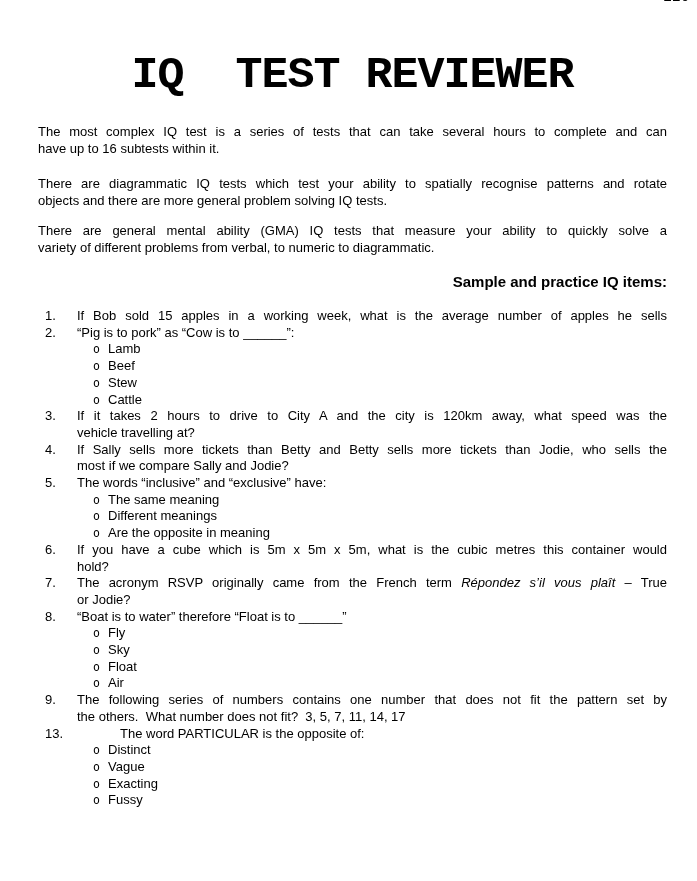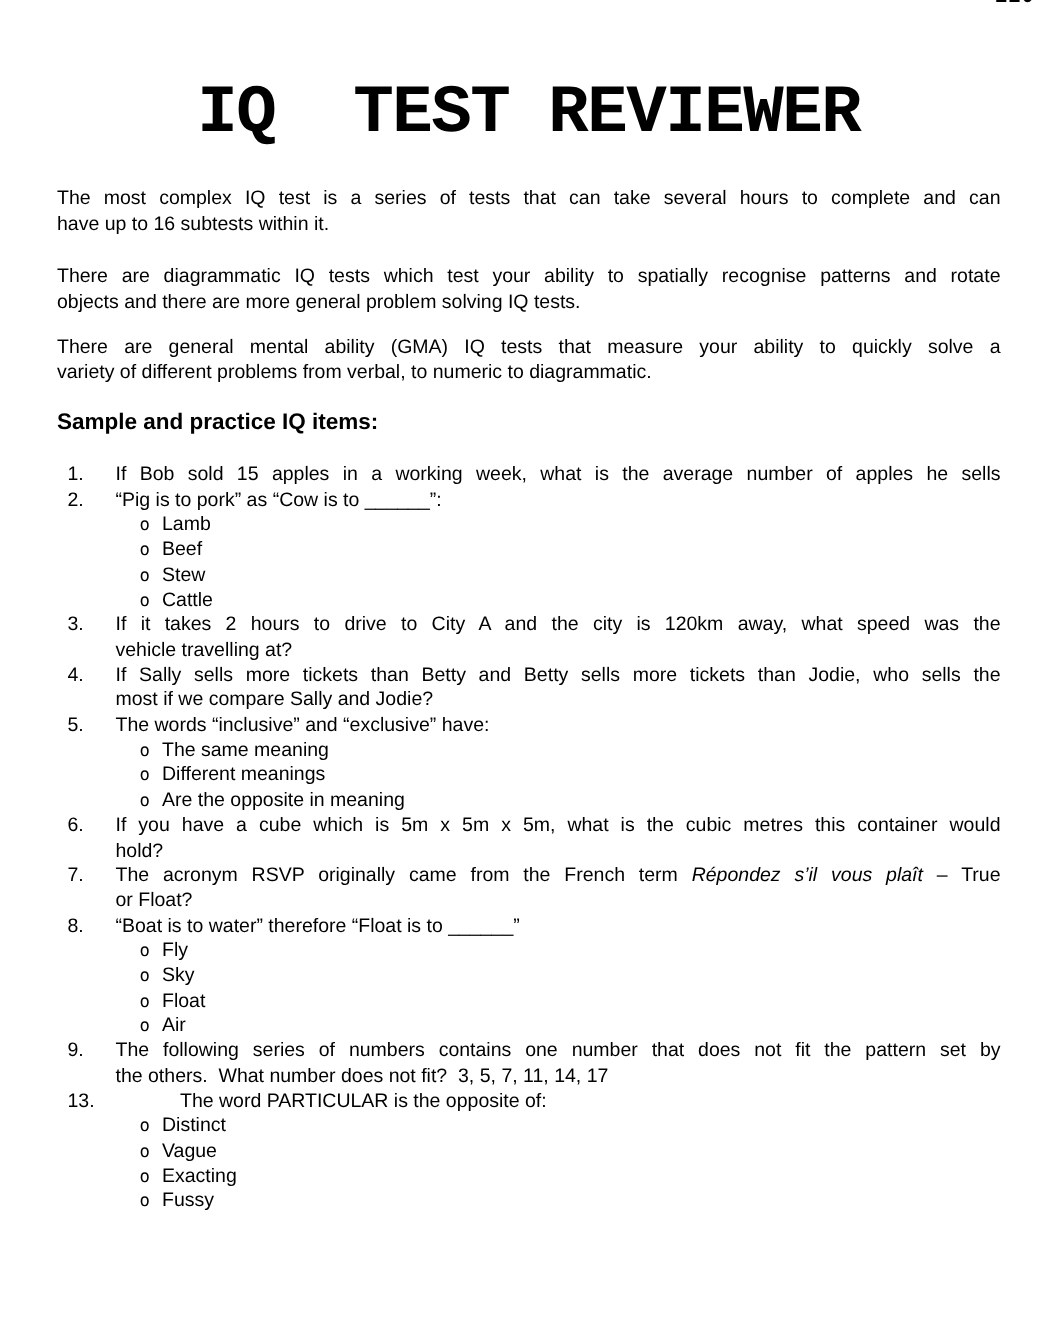--- a/index.html
+++ b/index.html
@@ -31,21 +31,21 @@
   .para.first { margin-top: 24px; }
   .jline { text-align: justify; text-align-last: justify; }
   .line  { white-space: pre-wrap; }
 
   .h2 {
     margin-top: 12px; font-weight: bold;
     font-size: 19.5px; line-height: 23px;
   }
   .h3 {
     margin-top: 17px; font-weight: bold;
-    font-size: 15px; line-height: 18px;
+    font-size: 15px; line-height: 18px; text-align: right;
   }
 
   .qlist { margin-top: 17px; line-height: 16.7px; }
   .q { display: flex; margin-left: 7px; }
   .q-num { flex: 0 0 32px; }
   .q-text { flex: 1 1 auto; min-width: 0; }
   .tabbed { padding-left: 43px; }
   .opt { display: flex; padding-left: 16px; }
   .bullet {
     flex: 0 0 15px;
@@ -155,21 +155,21 @@
       <div class="q-text">
         <div class="jline">If you have a cube which is 5m x 5m x 5m, what is the cubic metres this container would</div>
         <div class="line">hold?</div>
       </div>
     </div>
 
     <div class="q">
       <span class="q-num">7.</span>
       <div class="q-text">
         <div class="jline"><span>The acronym RSVP originally came from the French term </span><span class="it">Répondez s’il vous plaît</span><span> – True</span></div>
-        <div class="line">or Float?</div>
+        <div class="line">or Jodie?</div>
       </div>
     </div>
 
     <div class="q">
       <span class="q-num">8.</span>
       <div class="q-text">
         <div class="line">“Boat is to water” therefore “Float is to ______”</div>
         <div class="opt">
           <span class="bullet">o</span>
           <span>Fly</span>

